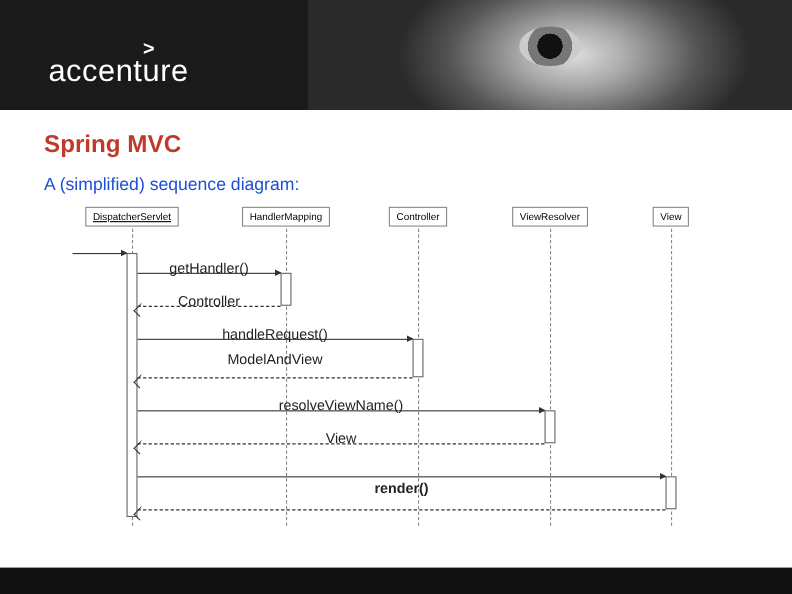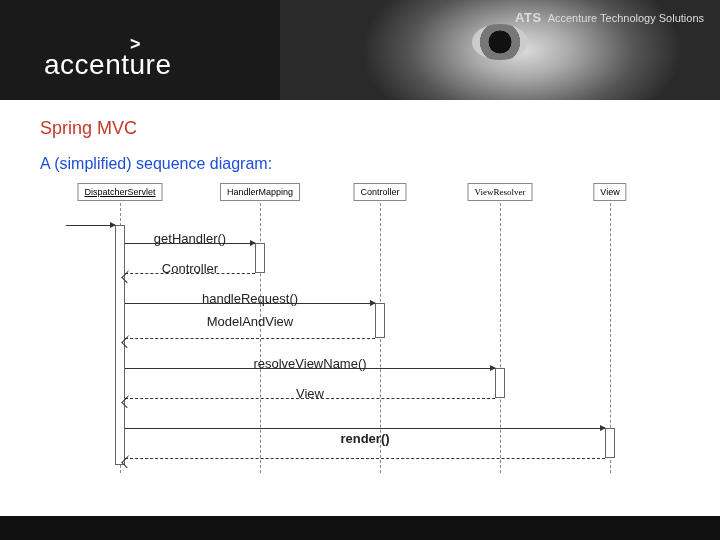--- a/index.html
+++ b/index.html
@@ -6,21 +6,21 @@
   body { width: 720px; height: 540px; font-family: Arial, Helvetica, sans-serif; background: #fff; position: relative; overflow: hidden; }
   .banner { position: relative; width: 720px; height: 100px; background: #1a1a1a; }
   .banner-photo { position: absolute; right: 0; top: 0; width: 440px; height: 100px; background: radial-gradient(ellipse 160px 90px at 55% 50%, #ddd 0%, #aaa 30%, #555 70%, #2a2a2a 100%); }
   .banner-photo::after { content:""; position:absolute; left:50%; top:42%; width:56px; height:36px; border-radius:50%; background: radial-gradient(circle at 50% 50%, #111 0 34%, #777 35% 60%, #ccc 61% 100%); transform: translate(-50%,-50%); filter: blur(.4px); }
   .logo-wrap { position: absolute; left: 44px; top: 34px; color: #fff; }
   .logo-gt { color:#fff; font-weight:700; font-size:18px; display:block; margin-bottom:-6px; margin-left:86px; }
   .logo-text { font-size: 28px; letter-spacing: .5px; font-weight: 400; text-align: right; }
   .ats { position:absolute; right:16px; top:10px; color:#ddd; font-size:11px; display:flex; align-items:center; gap:6px; }
   .ats b { font-weight:700; font-size:13px; letter-spacing:.5px; }
   .content { padding: 18px 40px 0 40px; }
-  .title { color:#c0392b; font-weight:400; font-size:18px; margin-bottom:16px; }
+  .title { color:#c0392b; font-weight:700; font-size:22px; margin-bottom:16px; }
   .sub { color:#1d4ed8; font-size:16px; margin-bottom:10px; }
   .diagram { position:relative; margin:8px auto 0 auto; width:600px; height:310px; }
   .participant { position:absolute; top:0; text-align:right; }
   .participant .box { border:1px solid #888; background:#fff; padding:3px 6px; font-size:9px; white-space:nowrap; }
   .participant .box.u { text-decoration: underline; }
   .lifeline { position:absolute; top:20px; width:0; border-left:1px dashed #888; height:270px; }
   .activation { position:absolute; width:10px; background:#fff; border:1px solid #666; }
   .arrow { position:absolute; height:1px; background:#333; }
   .arrow.dash { background: none; border-top:1px dashed #333; }
   .arrow::after { content:""; position:absolute; right:-1px; top:-3px; width:0; height:0; border-left:6px solid #333; border-top:3.5px solid transparent; border-bottom:3.5px solid transparent; }
@@ -32,43 +32,39 @@
 </style>
 </head>
 <body>
 
 <div class="banner">
   <div class="banner-photo"></div>
   <div class="logo-wrap">
     <span class="logo-gt">&gt;</span>
     <span class="logo-text">accenture</span>
   </div>
-  <div class="ats">
-    <b>ATS</b>
-    <span>Accenture Technology Solutions</span>
-  </div>
 </div>
 
 <div class="content">
   <div class="title">Spring MVC</div>
   <div class="sub">A (simplified) sequence diagram:</div>
   <div class="diagram" id="diagram">
       <div class="participant" style="left: 60px; transform: translateX(-50%);">
         <div class="box u">DispatcherServlet</div>
       </div>
       <div class="lifeline" style="left: 60px;"></div>
       <div class="participant" style="left: 200px; transform: translateX(-50%);">
         <div class="box">HandlerMapping</div>
       </div>
       <div class="lifeline" style="left: 200px;"></div>
       <div class="participant" style="left: 320px; transform: translateX(-50%);">
         <div class="box">Controller</div>
       </div>
       <div class="lifeline" style="left: 320px;"></div>
-      <div class="participant" style="left: 440px; transform: translateX(-50%); font-family: Liberation Serif, serif;">
+      <div class="participant" style="left: 440px; transform: translateX(-50%);">
         <div class="box">ViewResolver</div>
       </div>
       <div class="lifeline" style="left: 440px;"></div>
       <div class="participant" style="left: 550px; transform: translateX(-50%);">
         <div class="box">View</div>
       </div>
       <div class="lifeline" style="left: 550px;"></div>
       <div class="activation" style="left: 55px; top: 42px; height: 240px;"></div>
       <div class="activation" style="left: 195px; top: 60px; height: 30px;"></div>
       <div class="activation" style="left: 315px; top: 120px; height: 35px;"></div>

